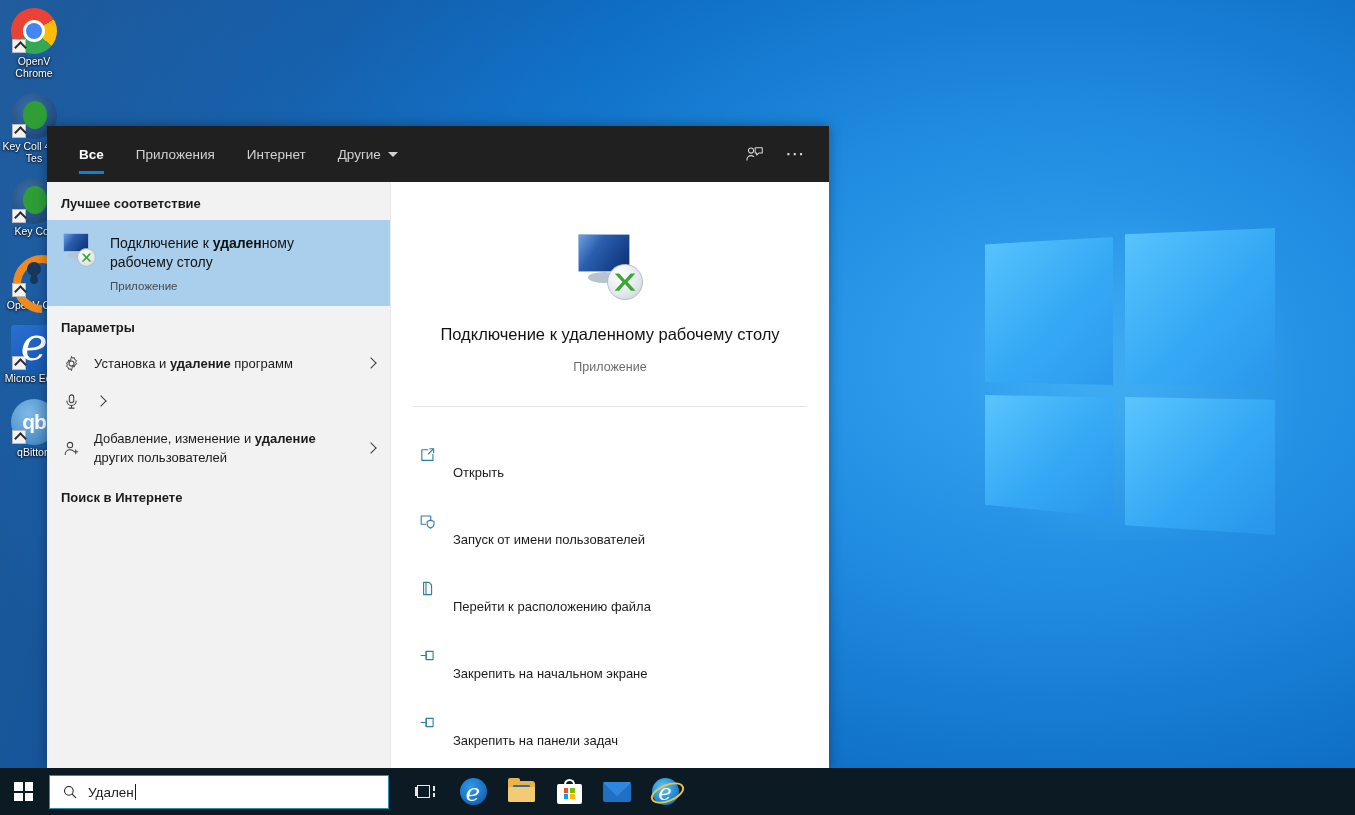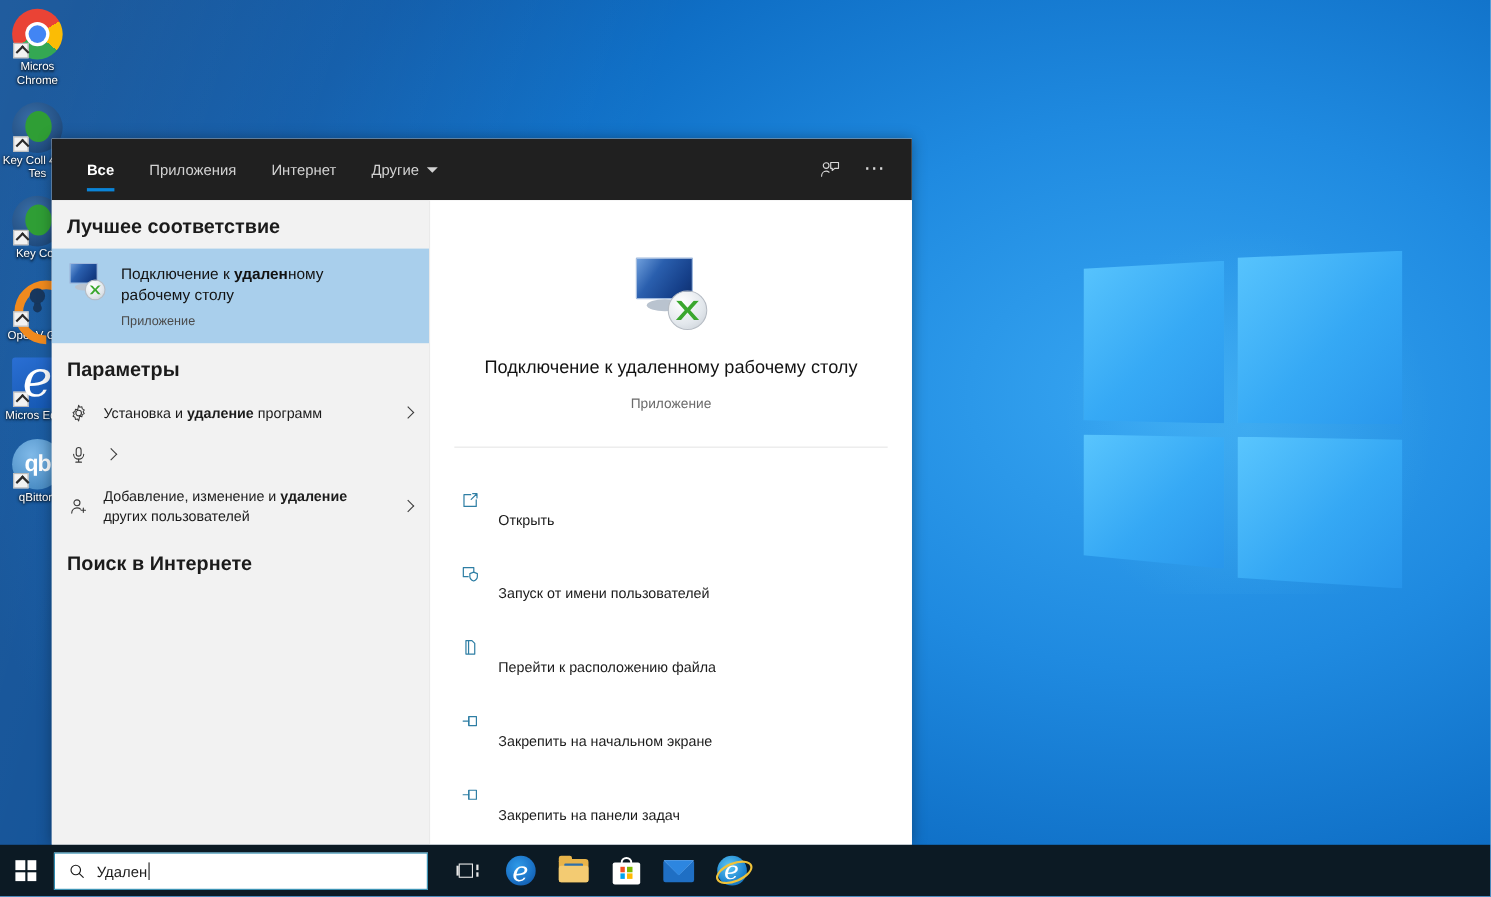--- a/index.html
+++ b/index.html
@@ -274,21 +274,21 @@
 
   .right-col {
     flex: 1 1 auto;
     background: #ffffff;
     border-left: 1px solid #eaeaea;
     overflow: hidden;
   }
 
   
   .group-title {
-    font-size: 18px;
+    font-size: 13px;
     font-weight: bold;
     color: #1b1b1b;
     padding: 14px 0 9px 14px;
   }
 
   .best-match {
     background: #a9cfec;
     display: flex;
     align-items: flex-start;
     padding: 13px 12px 14px 14px;
@@ -598,21 +598,21 @@
       <div class="hero-pane br"></div>
     </div>
   </div>
 
   <div class="desk-icons">
 
     <div class="desk-icon">
       <div class="glyph ic-chrome">
         <div class="shortcut-arrow"></div>
       </div>
-      <div class="label">Micros Chrome</div>
+      <div class="label">OpenV Chrome</div>
     </div>
 
     <div class="desk-icon">
       <div class="glyph ic-keycoll">
         <div class="shortcut-arrow"></div>
       </div>
       <div class="label">Key Coll 4.1 - Tes</div>
     </div>
 
     <div class="desk-icon">

